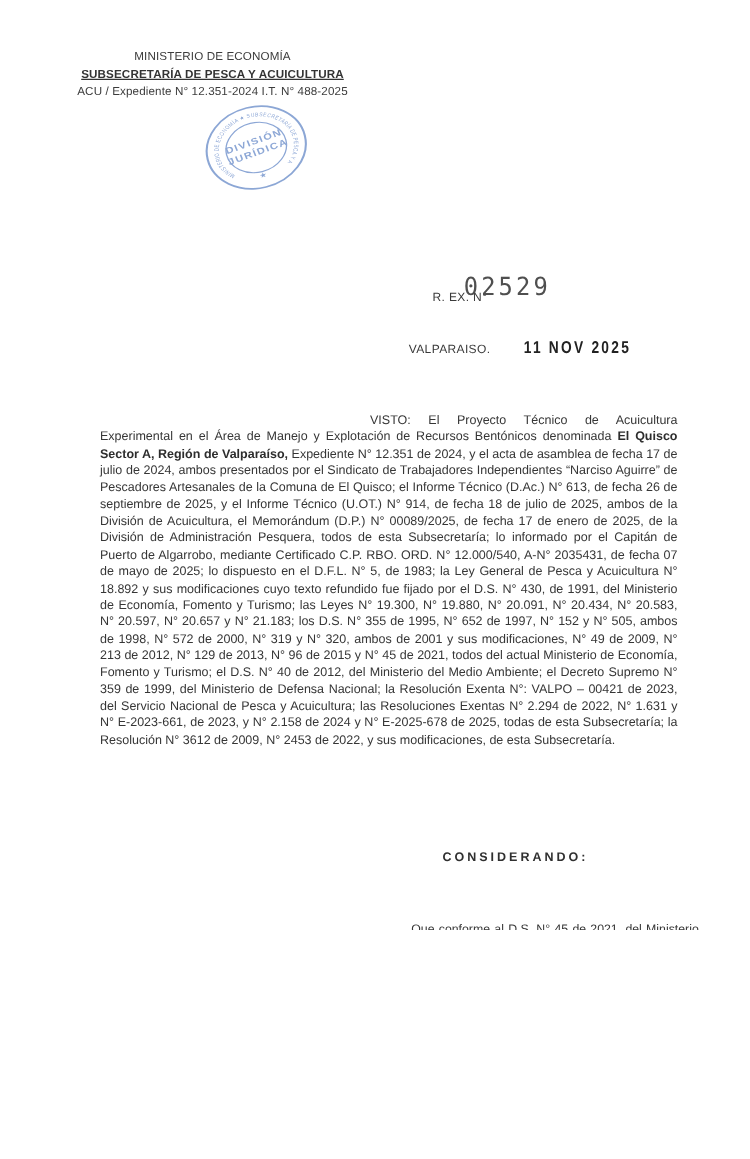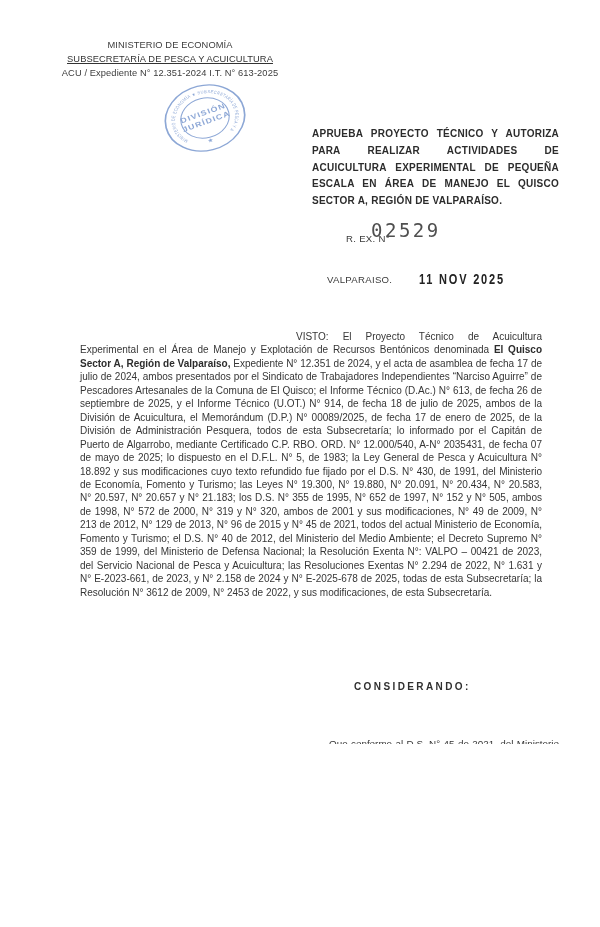--- a/index.html
+++ b/index.html
@@ -10,21 +10,21 @@
     font-family:"Liberation Sans",sans-serif;
     color:#383838;
     overflow:hidden;
   }
   
   .letterhead{
     position:absolute;left:30px;top:38px;width:280px;
     text-align:center;font-size:9.3px;line-height:14.2px;color:#3c3c3c;
     letter-spacing:.1px;
   }
-  .letterhead .subpesca{font-weight:normal;text-decoration:underline;color:#333;}
+  .letterhead .subpesca{font-weight:bold;text-decoration:underline;color:#333;}
   
   .stamp{
     position:absolute;left:146px;top:70px;width:118px;height:96px;
     transform:rotate(-14deg);opacity:.82;pointer-events:none;
   }
   .stamp svg{width:100%;height:100%;}
   
   .res-title{
     position:absolute;left:312px;top:126px;width:247px;
     font-size:10px;font-weight:bold;line-height:16.8px;color:#2c2c2c;
@@ -69,40 +69,39 @@
   .footer .num{font-weight:bold;color:#2e2e2e;}
 </style>
 </head>
 <body>
 
 <div class="page">
 
   <div class="letterhead">
     <div>MINISTERIO DE ECONOMÍA</div>
     <div class="subpesca">SUBSECRETARÍA DE PESCA Y ACUICULTURA</div>
-    <div>ACU / Expediente N° 12.351-2024 I.T. N° 613-2025</div>
+    <div>ACU / Expediente N° 12.351-2024 I.T. N° 488-2025</div>
   </div>
 
   <div class="stamp">
     <svg viewBox="0 0 140 140" preserveAspectRatio="none">
       <circle cx="70" cy="70" r="47.5" fill="none" stroke="#7494cd" stroke-width="2"></circle>
       <circle cx="70" cy="70" r="29" fill="none" stroke="#7494cd" stroke-width="1.3"></circle>
       <path id="ringPath" d="M 44.5,95.5 A 36,36 0 1,1 95.5,95.5" fill="none"></path>
       <text font-size="6.2" fill="#7494cd" letter-spacing="0.6" font-family="Liberation Sans, sans-serif">
         <textPath href="#ringPath" textLength="206" lengthAdjust="spacingAndGlyphs">MINISTERIO DE ECONOMÍA ★ SUBSECRETARÍA DE PESCA Y ACUICULTURA</textPath>
       </text>
       <text x="70" y="106" font-size="8" fill="#7494cd" text-anchor="middle">★</text>
       <g transform="rotate(-7 70 70)">
         <text x="70" y="66" font-size="10.5" font-weight="bold" letter-spacing="1.3" fill="#7494cd" text-anchor="middle" font-family="Liberation Sans, sans-serif">DIVISIÓN</text>
         <text x="70" y="79" font-size="10.5" font-weight="bold" letter-spacing="1.3" fill="#7494cd" text-anchor="middle" font-family="Liberation Sans, sans-serif">JURÍDICA</text>
       </g>
     </svg>
   </div>
 
-  <div class="res-title">APRUEBA PROYECTO TÉCNICO Y AUTORIZA PARA REALIZAR ACTIVIDADES DE ACUICULTURA EXPERIMENTAL DE PEQUEÑA ESCALA EN ÁREA DE MANEJO EL QUISCO SECTOR A, REGIÓN DE VALPARAÍSO.</div>
 
   <span class="rex-label">R. EX. N°</span>
   <span class="rex-number">02529</span>
 
   <span class="city">VALPARAISO.</span>
   <span class="date-stamp">11 NOV 2025</span>
 
   <p class="visto"><span>VISTO: El Proyecto Técnico de Acuicultura Experimental en el Área de Manejo y Explotación de Recursos Bentónicos denominada </span><span class="bd">El Quisco Sector A, Región de Valparaíso,</span><span> Expediente N° 12.351 de 2024, y el acta de asamblea de fecha 17 de julio de 2024, ambos presentados por el Sindicato de Trabajadores Independientes “Narciso Aguirre” de Pescadores Artesanales de la Comuna de El Quisco; el Informe Técnico (D.Ac.) N° 613, de fecha 26 de septiembre de 2025, y el Informe Técnico (U.OT.) N° 914, de fecha 18 de julio de 2025, ambos de la División de Acuicultura, el Memorándum (D.P.) N° 00089/2025, de fecha 17 de enero de 2025, de la División de Administración Pesquera, todos de esta Subsecretaría; lo informado por el Capitán de Puerto de Algarrobo, mediante Certificado C.P. RBO. ORD. N° 12.000/540, A-N° 2035431, de fecha 07 de mayo de 2025; lo dispuesto en el D.F.L. N° 5, de 1983; la Ley General de Pesca y Acuicultura N° 18.892 y sus modificaciones cuyo texto refundido fue fijado por el D.S. N° 430, de 1991, del Ministerio de Economía, Fomento y Turismo; las Leyes N° 19.300, N° 19.880, N° 20.091, N° 20.434, N° 20.583, N° 20.597, N° 20.657 y N° 21.183; los D.S. N° 355 de 1995, N° 652 de 1997, N° 152 y N° 505, ambos de 1998, N° 572 de 2000, N° 319 y N° 320, ambos de 2001 y sus modificaciones, N° 49 de 2009, N° 213 de 2012, N° 129 de 2013, N° 96 de 2015 y N° 45 de 2021, todos del actual Ministerio de Economía, Fomento y Turismo; el D.S. N° 40 de 2012, del Ministerio del Medio Ambiente; el Decreto Supremo N° 359 de 1999, del Ministerio de Defensa Nacional; la Resolución Exenta N°: VALPO – 00421 de 2023, del Servicio Nacional de Pesca y Acuicultura; las Resoluciones Exentas N° 2.294 de 2022, N° 1.631 y N° E-2023-661, de 2023, y N° 2.158 de 2024 y N° E-2025-678 de 2025, todas de esta Subsecretaría; la Resolución N° 3612 de 2009, N° 2453 de 2022, y sus modificaciones, de esta Subsecretaría.</span></p>
 
   <div class="considerando-heading">CONSIDERANDO:</div>

